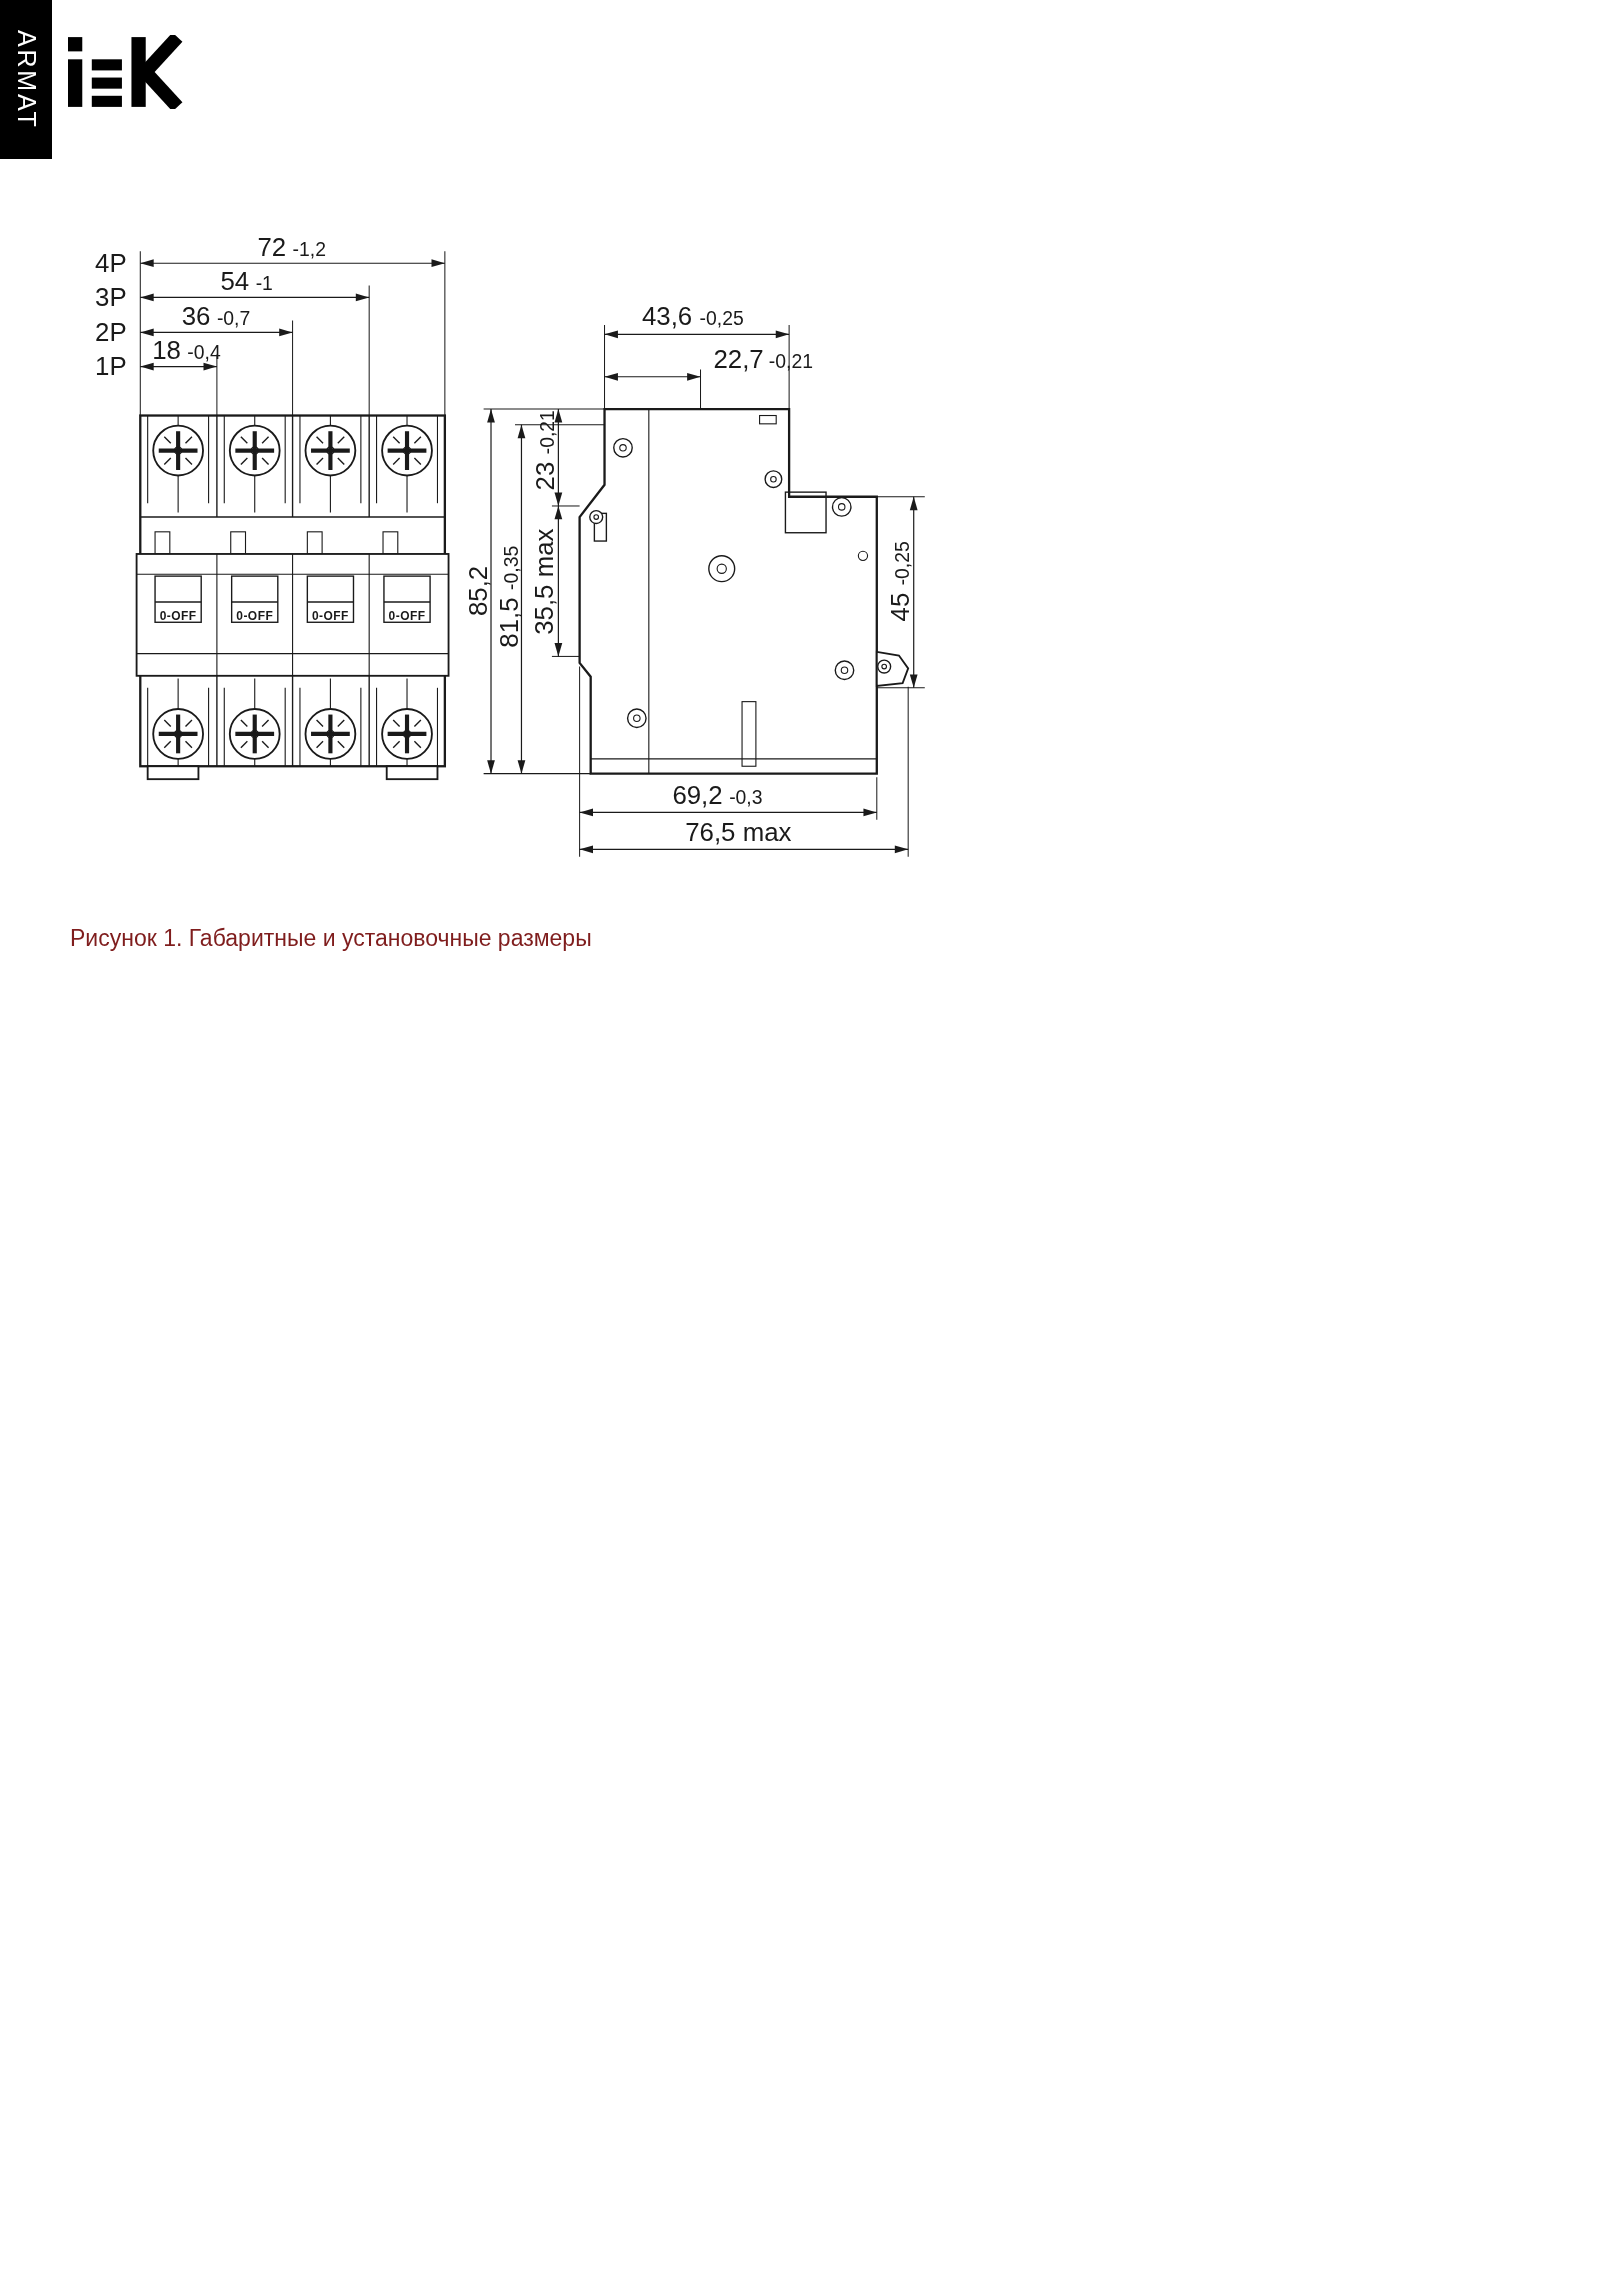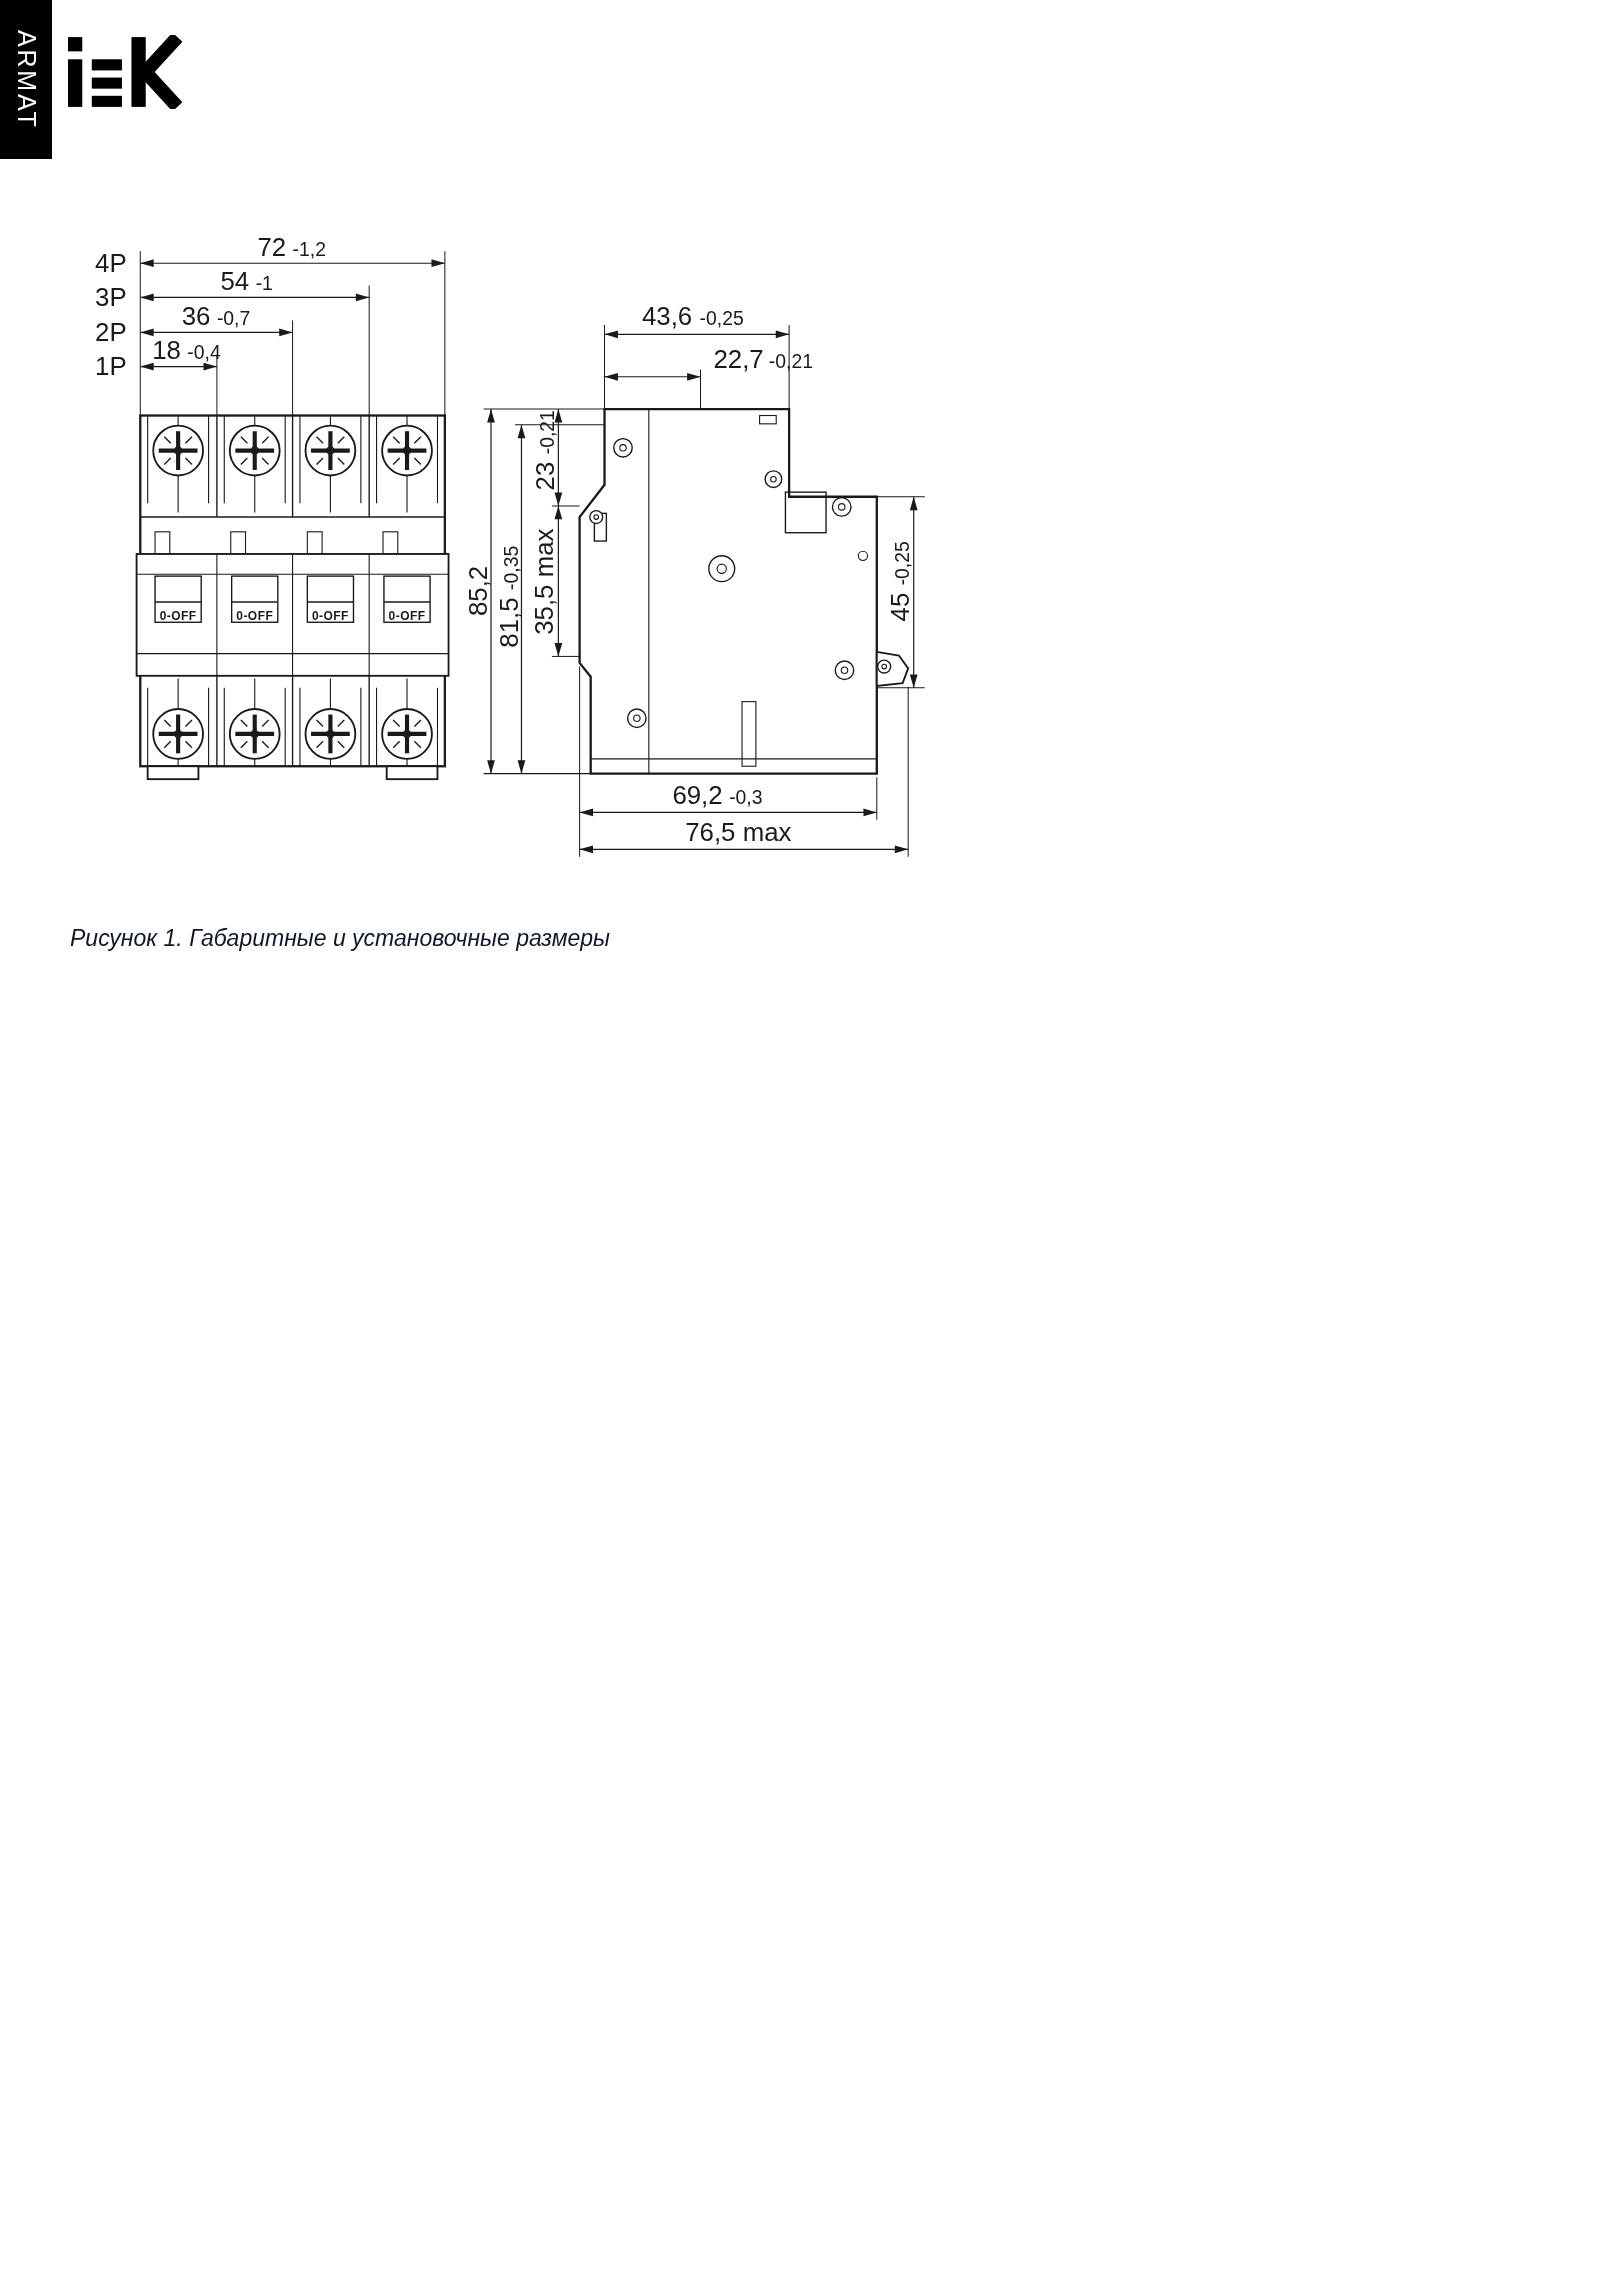--- a/index.html
+++ b/index.html
@@ -2,21 +2,21 @@
 <html style="font-size:14.8px"><head>
 <meta charset="utf-8">
 <style>
   html,body{margin:0;padding:0;background:#fff;}
   .page{position:relative;width:1617px;height:2293px;background:#fff;overflow:hidden;
         font-family:"Liberation Sans",sans-serif;color:#1a1a1a;}
   .brand-bar{position:absolute;left:0;top:0;width:52px;height:159px;background:#000;
              display:flex;align-items:center;justify-content:center;}
   .brand-bar span{writing-mode:vertical-rl;color:#fff;font-size:25px;letter-spacing:2.8px;font-weight:400;}
   .logo{position:absolute;left:68px;top:35px;}
-  .caption{position:absolute;left:70px;top:925px;font-size:23px;color:#0f172a;font-style:italic;}
+  .caption{position:absolute;left:70px;top:925px;font-size:23px;color:#7f1d1d;}
   .draw{position:absolute;left:0;top:0;}
   svg text{font-family:"Liberation Sans",sans-serif;fill:#1a1a1a;}
   .val{font-size:28px;}
   .tol{font-size:21px;}
   .pole{font-size:28px;}
   .sw{font-size:13px;font-weight:700;letter-spacing:.5px;}
   .s25{stroke:#1a1a1a;stroke-width:2.5;fill:none;stroke-linejoin:miter;}
   .s2{stroke:#1a1a1a;stroke-width:2;fill:none;}
   .s15{stroke:#1a1a1a;stroke-width:1.5;fill:none;}
   .s12{stroke:#1a1a1a;stroke-width:1.2;fill:none;}

